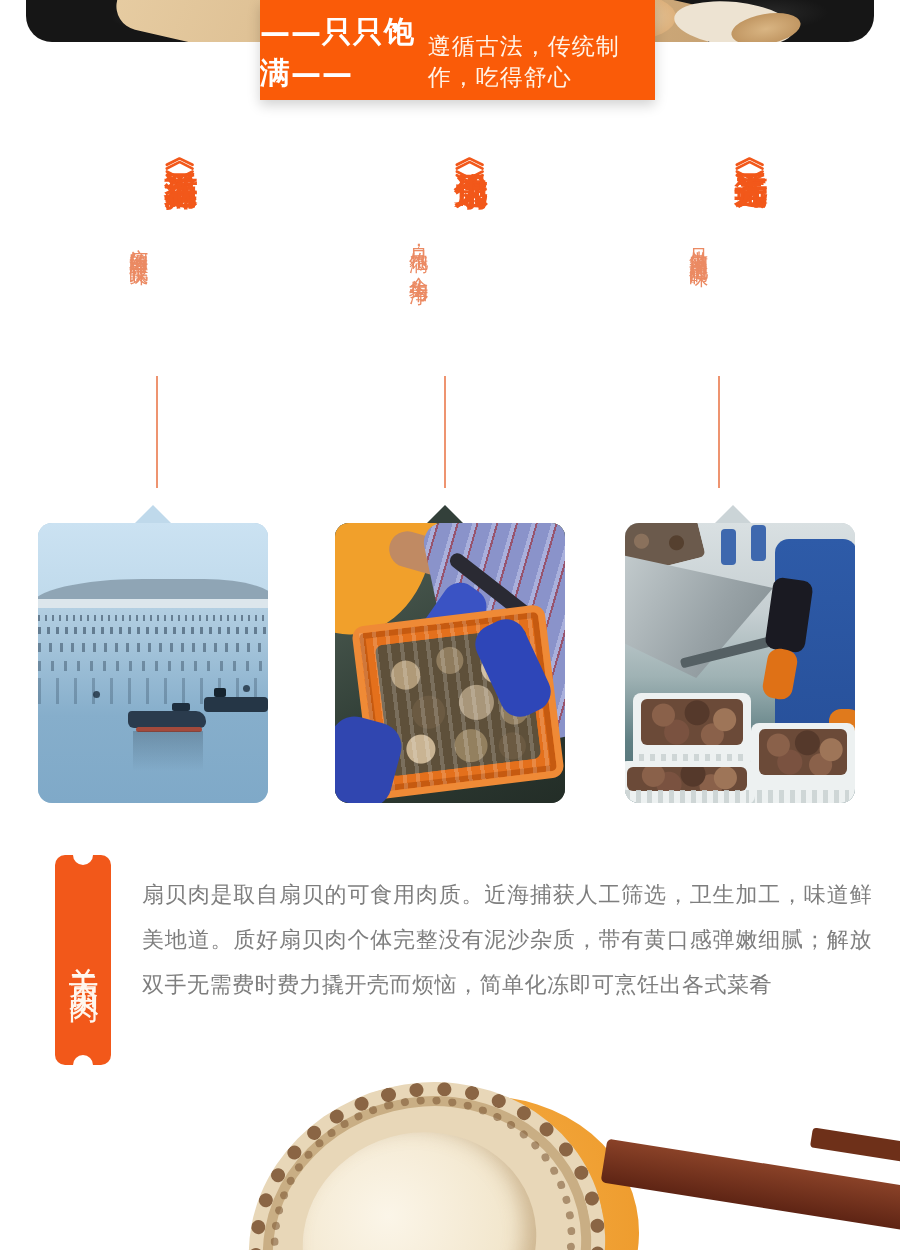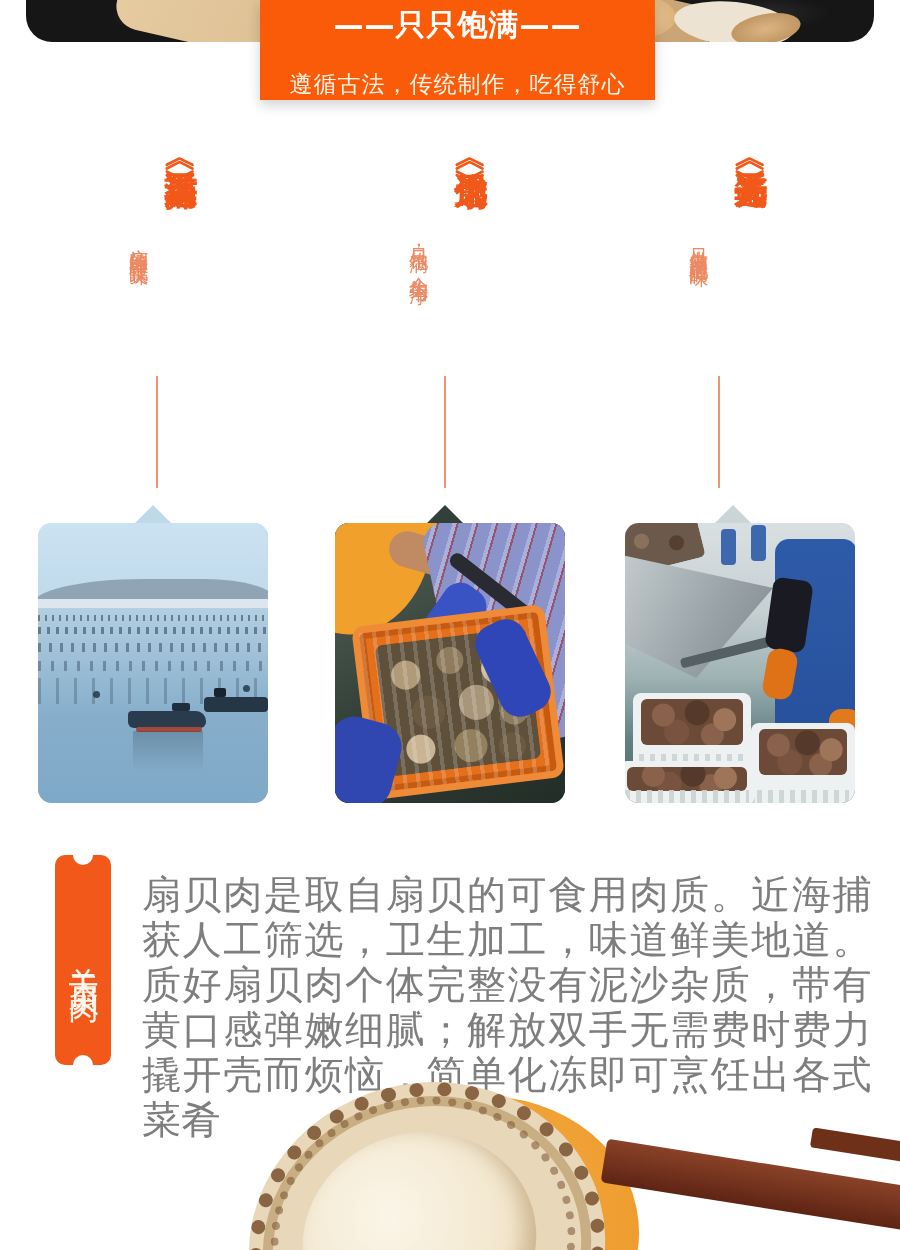--- a/index.html
+++ b/index.html
@@ -29,21 +29,21 @@
     background:radial-gradient(#E9D3AE,#D8A368);border-radius:50%;}
   .hero-food-3{left:648px;top:2px;width:120px;height:44px;background:#EDE3D2;
     border-radius:50%;transform:rotate(6deg);}
   .hero-food-4{left:705px;top:14px;width:70px;height:30px;
     background:radial-gradient(#D9B583,#B78A55);border-radius:50%;transform:rotate(-10deg);}
 
   
   .banner{
     left:260px;top:0;width:395px;height:100px;background:#FA5B08;
     box-shadow:0 5px 12px rgba(0,0,0,.18);
-    display:flex;flex-direction:column;align-items:center;justify-content:space-between;
+    display:flex;flex-direction:row;align-items:center;justify-content:space-between;
     z-index:5;
   }
   .banner-title{margin-top:5px;color:#FFFFFF;font-size:30px;font-weight:bold;letter-spacing:1px;}
   .banner-sub{margin-top:23px;color:#FFF4E8;font-size:23px;letter-spacing:1px;}
 
   
   .v{writing-mode:vertical-rl;}
   .feature-title{
     font-size:33px;font-weight:700;color:#F2581A;top:148px;line-height:1.15;
   }
@@ -165,21 +165,21 @@
   .crate-holes{left:6px;bottom:5px;right:6px;height:14px;opacity:.9;
     background:repeating-linear-gradient(90deg,#CBD3D3 0 5px,transparent 5px 11px);}
 
   
   .about-tab{left:55px;top:855px;width:56px;height:210px;background:#F2581A;border-radius:10px;
     display:flex;align-items:center;justify-content:center;}
   .about-tab::before,.about-tab::after{content:"";position:absolute;left:50%;margin-left:-10px;
     width:20px;height:20px;border-radius:50%;background:#ffffff;}
   .about-tab::before{top:-10px;} .about-tab::after{bottom:-10px;}
   .about-tab-label{writing-mode:vertical-rl;color:#FFF7EE;font-size:30px;letter-spacing:7px;}
-  .about-text{left:142px;top:872px;width:730px;font-size:39px;line-height:45px;
+  .about-text{left:142px;top:872px;width:730px;font-size:22px;line-height:45px;
     color:#7E7E7E;letter-spacing:.5px;text-align:justify;}
 
   
   .scallop-wrap{left:240px;top:1085px;width:420px;height:165px;}
   .scallop-roe{left:60px;top:12px;width:340px;height:290px;border-radius:50%;
     transform:rotate(-12deg);
     background:radial-gradient(circle at 40% 40%,#F8B24A,#EE9C2E 80%);}
   .scallop-edge{left:8px;top:-2px;width:330px;height:300px;border-radius:50%;
     transform:rotate(-14deg);background:#E8D7B8;border:14px dotted #8A6544;
     box-shadow:inset 0 0 0 10px #C9AE84;}

